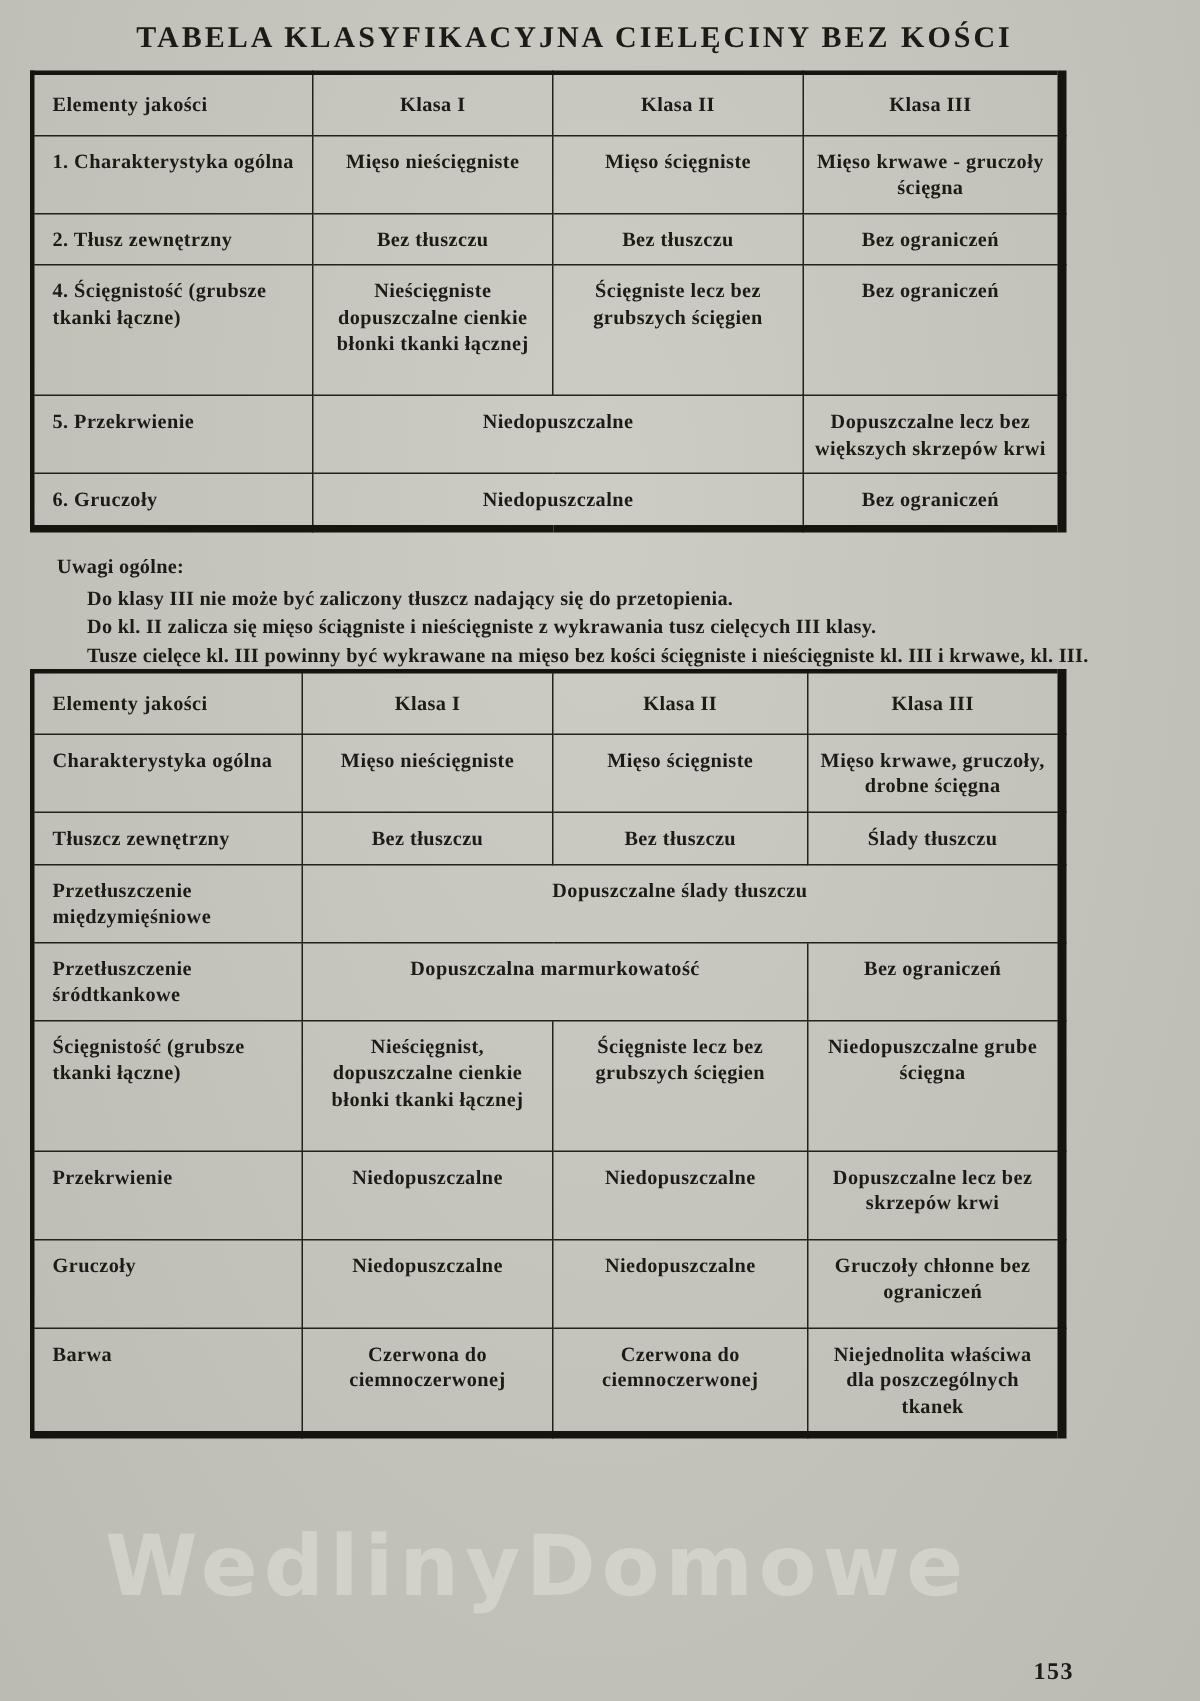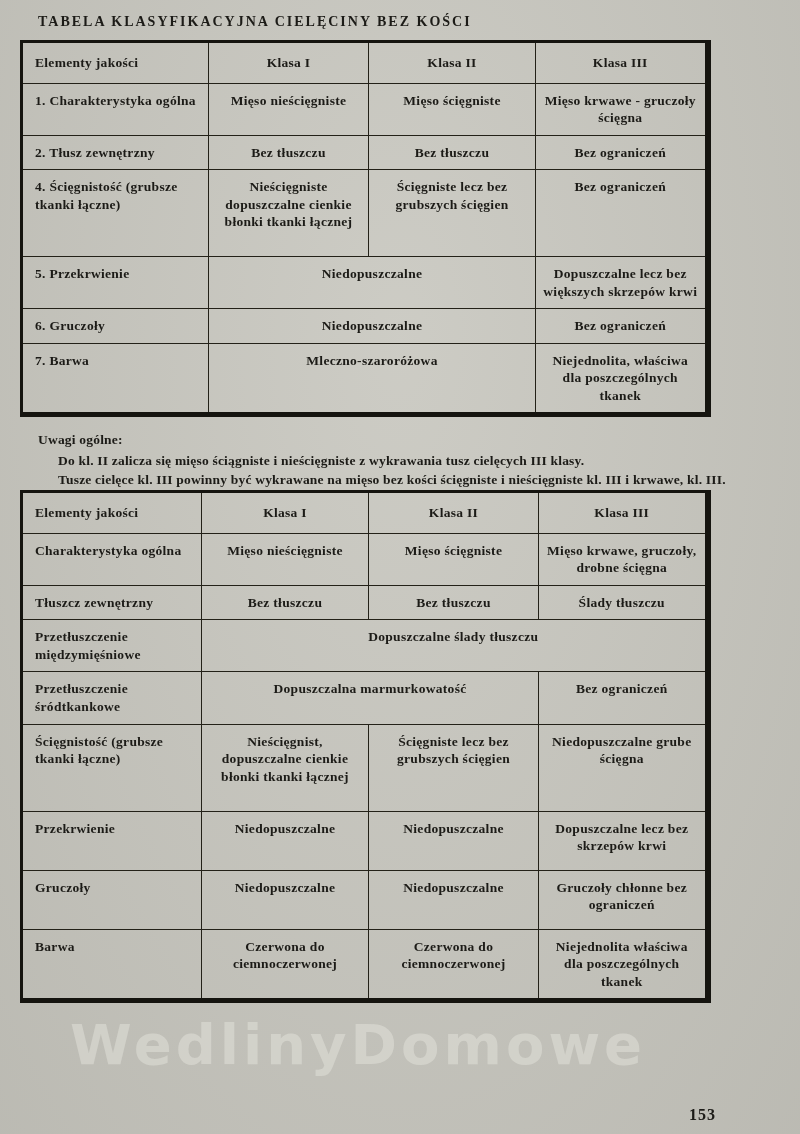--- a/index.html
+++ b/index.html
@@ -12,23 +12,23 @@
       #c7c6be;
     font-family:"Liberation Serif", serif;
     color:#1c1b17;
     overflow:hidden;
     box-sizing:border-box;
     padding-top:14px;
   }
   .doc-title{
     width:690px;
     margin:0 0 10px 38px;
-    text-align:left;
-    font-weight:700;
-    font-size:14px;
+    text-align:center;
+    font-weight:700;
+    font-size:20px;
     letter-spacing:2px;
   }
   .doc-title.second{margin-top:16px;}
   table.klas{
     width:686px;
     margin-left:20px;
     border-collapse:collapse;
     border-top:3px solid #15140f;
     border-left:3px solid #15140f;
     border-right:6px solid #15140f;
@@ -131,30 +131,26 @@
       <tr>
         <td class="label">5. Przekrwienie</td>
         <td colspan="2">Niedopuszczalne</td>
         <td>Dopuszczalne lecz bez większych skrzepów krwi</td>
       </tr>
       <tr>
         <td class="label">6. Gruczoły</td>
         <td colspan="2">Niedopuszczalne</td>
         <td>Bez ograniczeń</td>
       </tr>
-      <tr>
-        <td class="label">7. Barwa</td>
-        <td colspan="2">Mleczno-szaroróżowa</td>
-        <td>Niejednolita, właściwa dla poszczególnych tkanek</td>
-      </tr>
     </tbody>
   </table>
 
   <div class="notes">
     <div class="notes-heading">Uwagi ogólne:</div>
+    <p>Do klasy III nie może być zaliczony tłuszcz nadający się do przetopienia.</p>
     <p>Do kl. II zalicza się mięso ściągniste i nieścięgniste z wykrawania tusz cielęcych III klasy.</p>
     <p>Tusze cielęce kl. III powinny być wykrawane na mięso bez kości ścięgniste i nieścięgniste kl. III i krwawe, kl. III.</p>
   </div>
 
 
   <table class="klas">
     <colgroup>
       <col style="width:180px">
         <col style="width:167px">
         <col style="width:170px">

